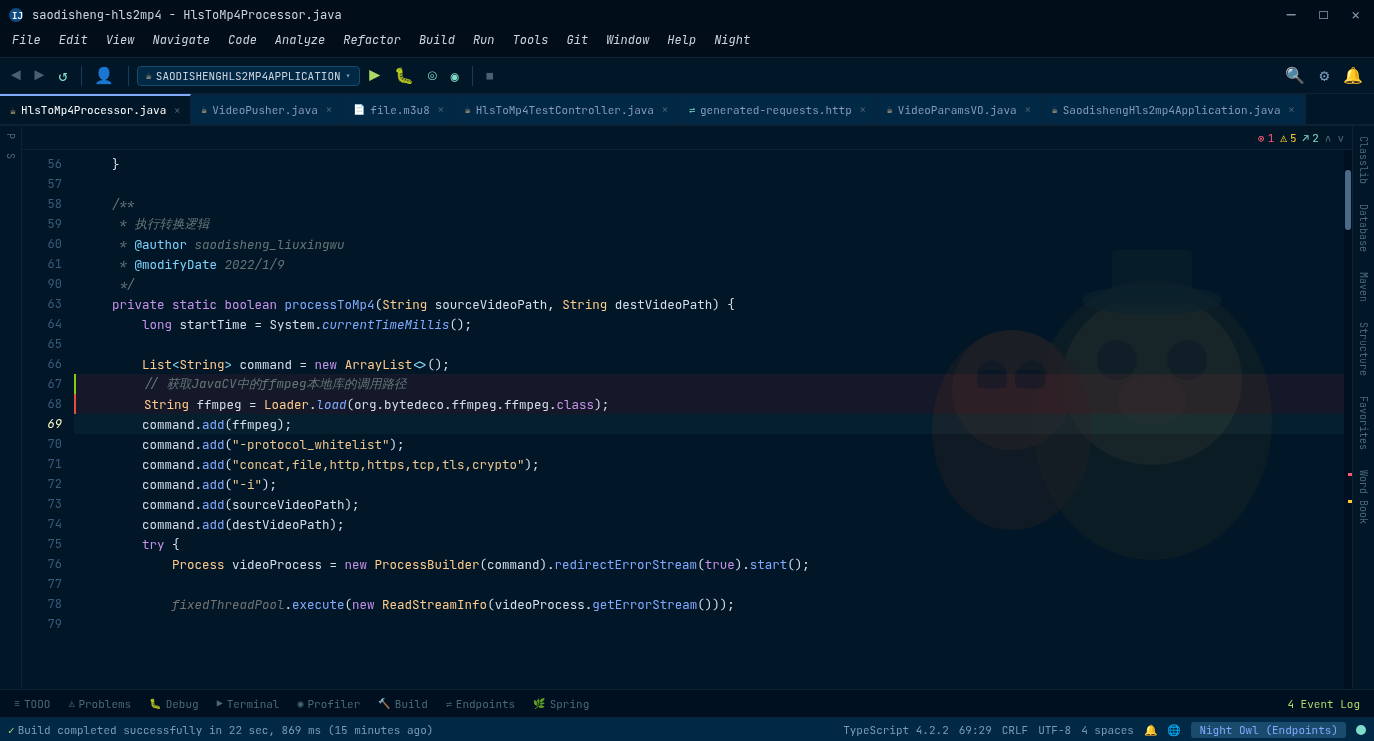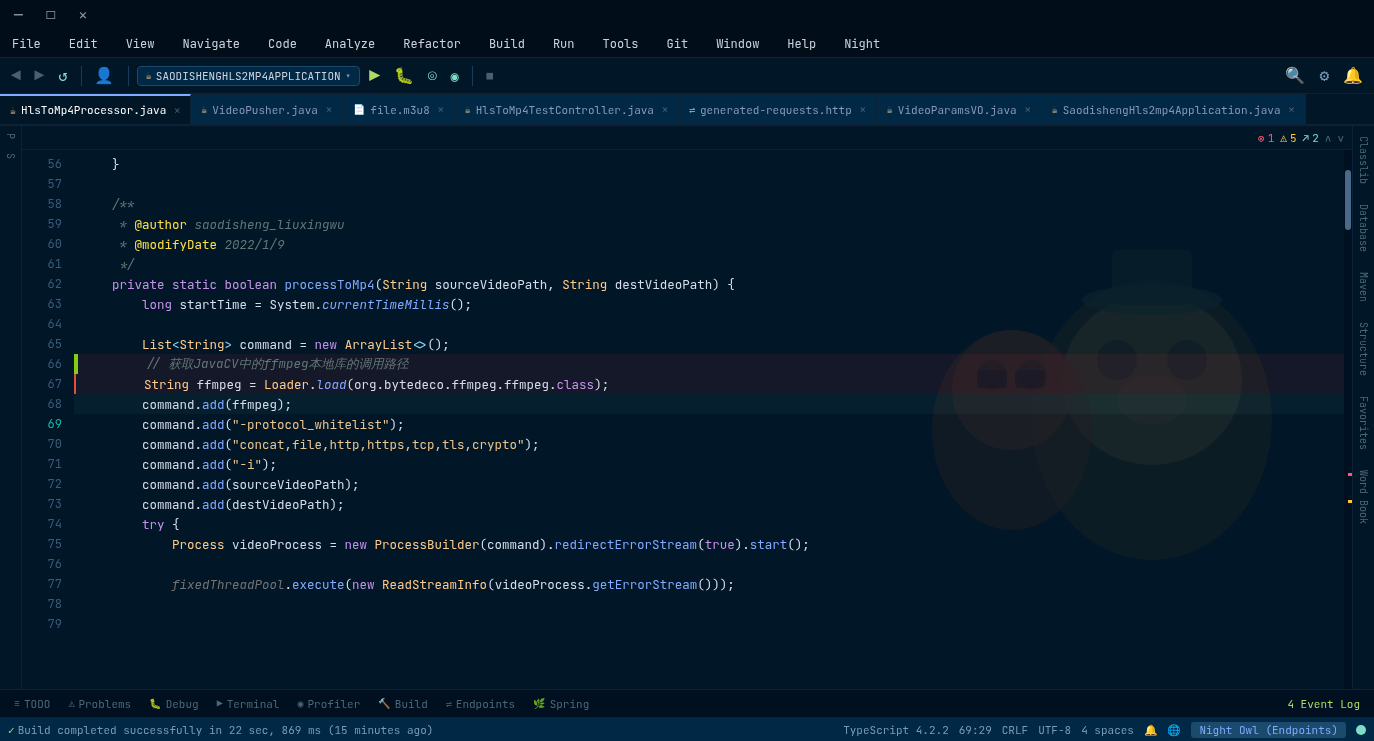--- a/index.html
+++ b/index.html
@@ -43,25 +43,26 @@
       font-size: 14px;
       cursor: pointer;
       padding: 2px 6px;
     }
 
     
     #menu-bar {
       height: 28px;
       background: #010e1a;
       display: flex;
-      align-items: center;
+      align-items: flex-start;
       padding: 0 4px;
-      gap: 12px;
+      gap: 2px;
       flex-shrink: 0;
       border-bottom: 1px solid #0d2137;
+      font-style: italic;
     }
     .menu-item {
       color: #cdd3de;
       font-size: 12px;
       padding: 2px 8px;
       cursor: pointer;
       border-radius: 3px;
     }
 
     
@@ -258,21 +259,21 @@
     .line-num {
       height: 20px;
       padding-right: 12px;
       font-size: 12px;
       color: #3a5a7a;
       user-select: none;
       display: flex;
       align-items: center;
       justify-content: flex-end;
     }
-    .line-num.current { color: #14b8a6; }
+    .line-num.current { color: #fef9c3; font-style: italic; }
 
     #code-lines {
       flex: 1;
       padding: 4px 0;
     }
     .code-line {
       height: 20px;
       padding: 0 8px;
       font-size: 12.5px;
       display: flex;
@@ -286,21 +287,21 @@
     .code-line.current-line {
       background: rgba(127, 219, 202, 0.05);
     }
 
     
     .kw { color: #c792ea; }
     .str { color: #ecc48d; }
     .comment { color: #637777; font-style: italic; }
     .type { color: #ffcb8b; }
     .method { color: #82aaff; }
-    .annot { color: #fde047; }
+    .annot { color: #7dd3fc; }
     .plain { color: #d6deeb; }
     .op { color: #89ddff; }
     .var { color: #737373; }
 
     
     #scrollbar-area {
       width: 8px;
       background: #011020;
       flex-shrink: 0;
     }
@@ -373,20 +374,27 @@
       height: 10px;
       border-radius: 50%;
       background: #7fdbca;
       display: inline-block;
     }
   </style>
 </head>
 <body>
 
 <div id="title-bar">
+  <div id="title-bar-left">
+    <svg id="title-bar-icon" viewBox="0 0 16 16">
+      <circle cx="8" cy="8" r="7" fill="#0f4c81"></circle>
+      <text x="4" y="12" fill="#fff" font-size="9" font-weight="bold">IJ</text>
+    </svg>
+    <span style="color:#cdd3de;font-size:12px;">saodisheng-hls2mp4 - HlsToMp4Processor.java</span>
+  </div>
   <div id="title-bar-controls">
     <span class="title-btn">─</span>
     <span class="title-btn">□</span>
     <span class="title-btn">✕</span>
   </div>
 </div>
 
 <div id="menu-bar">
   <span class="menu-item">File</span>
   <span class="menu-item">Edit</span>
@@ -518,21 +526,21 @@
 
       <div class="code-container">
 
         <div id="line-numbers">
           <div class="line-num">56</div>
           <div class="line-num">57</div>
           <div class="line-num">58</div>
           <div class="line-num">59</div>
           <div class="line-num">60</div>
           <div class="line-num">61</div>
-          <div class="line-num">62</div>
+          <div class="line-num">90</div>
           <div class="line-num">63</div>
           <div class="line-num">64</div>
           <div class="line-num">65</div>
           <div class="line-num">66</div>
           <div class="line-num">67</div>
           <div class="line-num">68</div>
           <div class="line-num current">69</div>
           <div class="line-num">70</div>
           <div class="line-num">71</div>
           <div class="line-num">72</div>
@@ -550,20 +558,23 @@
           <div class="code-line">
             <span class="plain">    }</span>
           </div>
 
           <div class="code-line"></div>
 
           <div class="code-line">
             <span class="comment">    /**</span>
           </div>
 
+          <div class="code-line">
+            <span class="comment">     * 执行转换逻辑</span>
+          </div>
 
           <div class="code-line">
             <span class="comment">     * </span><span class="annot">@author</span><span class="comment"> saodisheng_liuxingwu</span>
           </div>
 
           <div class="code-line">
             <span class="comment">     * </span><span class="annot">@modifyDate</span><span class="comment"> 2022/1/9</span>
           </div>
 
           <div class="code-line">
@@ -578,21 +589,21 @@
             <span class="plain">        </span><span class="kw">long</span><span class="plain"> startTime = System.</span><span class="method" style="font-style:italic;">currentTimeMillis</span><span class="plain">();</span>
           </div>
 
           <div class="code-line"></div>
 
           <div class="code-line">
             <span class="plain">        </span><span class="type">List</span><span class="op">&lt;</span><span class="type">String</span><span class="op">&gt;</span><span class="plain"> command = </span><span class="kw">new</span><span class="plain"> </span><span class="type">ArrayList</span><span class="op">&lt;&gt;</span><span class="plain">();</span>
           </div>
 
           <div style="position: relative;"></div>
-            <div class="code-line" style="background:rgba(200,50,50,0.1); border-left: 4px solid #84cc16;">
+            <div class="code-line" style="background:rgba(200,50,50,0.1); border-left: 2px solid #84cc16;">
             <span class="comment">        // 获取JavaCV中的ffmpeg本地库的调用路径</span>
           </div>
 
           <div class="code-line" style="background:rgba(200,50,50,0.1); border-left: 2px solid #e74c3c;">
             <span class="plain">        </span><span class="type">String</span><span class="plain"> ffmpeg = </span><span class="type">Loader</span><span class="plain">.</span><span class="method" style="font-style:italic;">load</span><span class="plain">(org.bytedeco.ffmpeg.ffmpeg.</span><span class="kw">class</span><span class="plain">);</span>
           </div>
 
           <div class="code-line error-line current-line">
             <span class="plain">        command.</span><span class="method">add</span><span class="plain">(ffmpeg);</span>
           </div>

